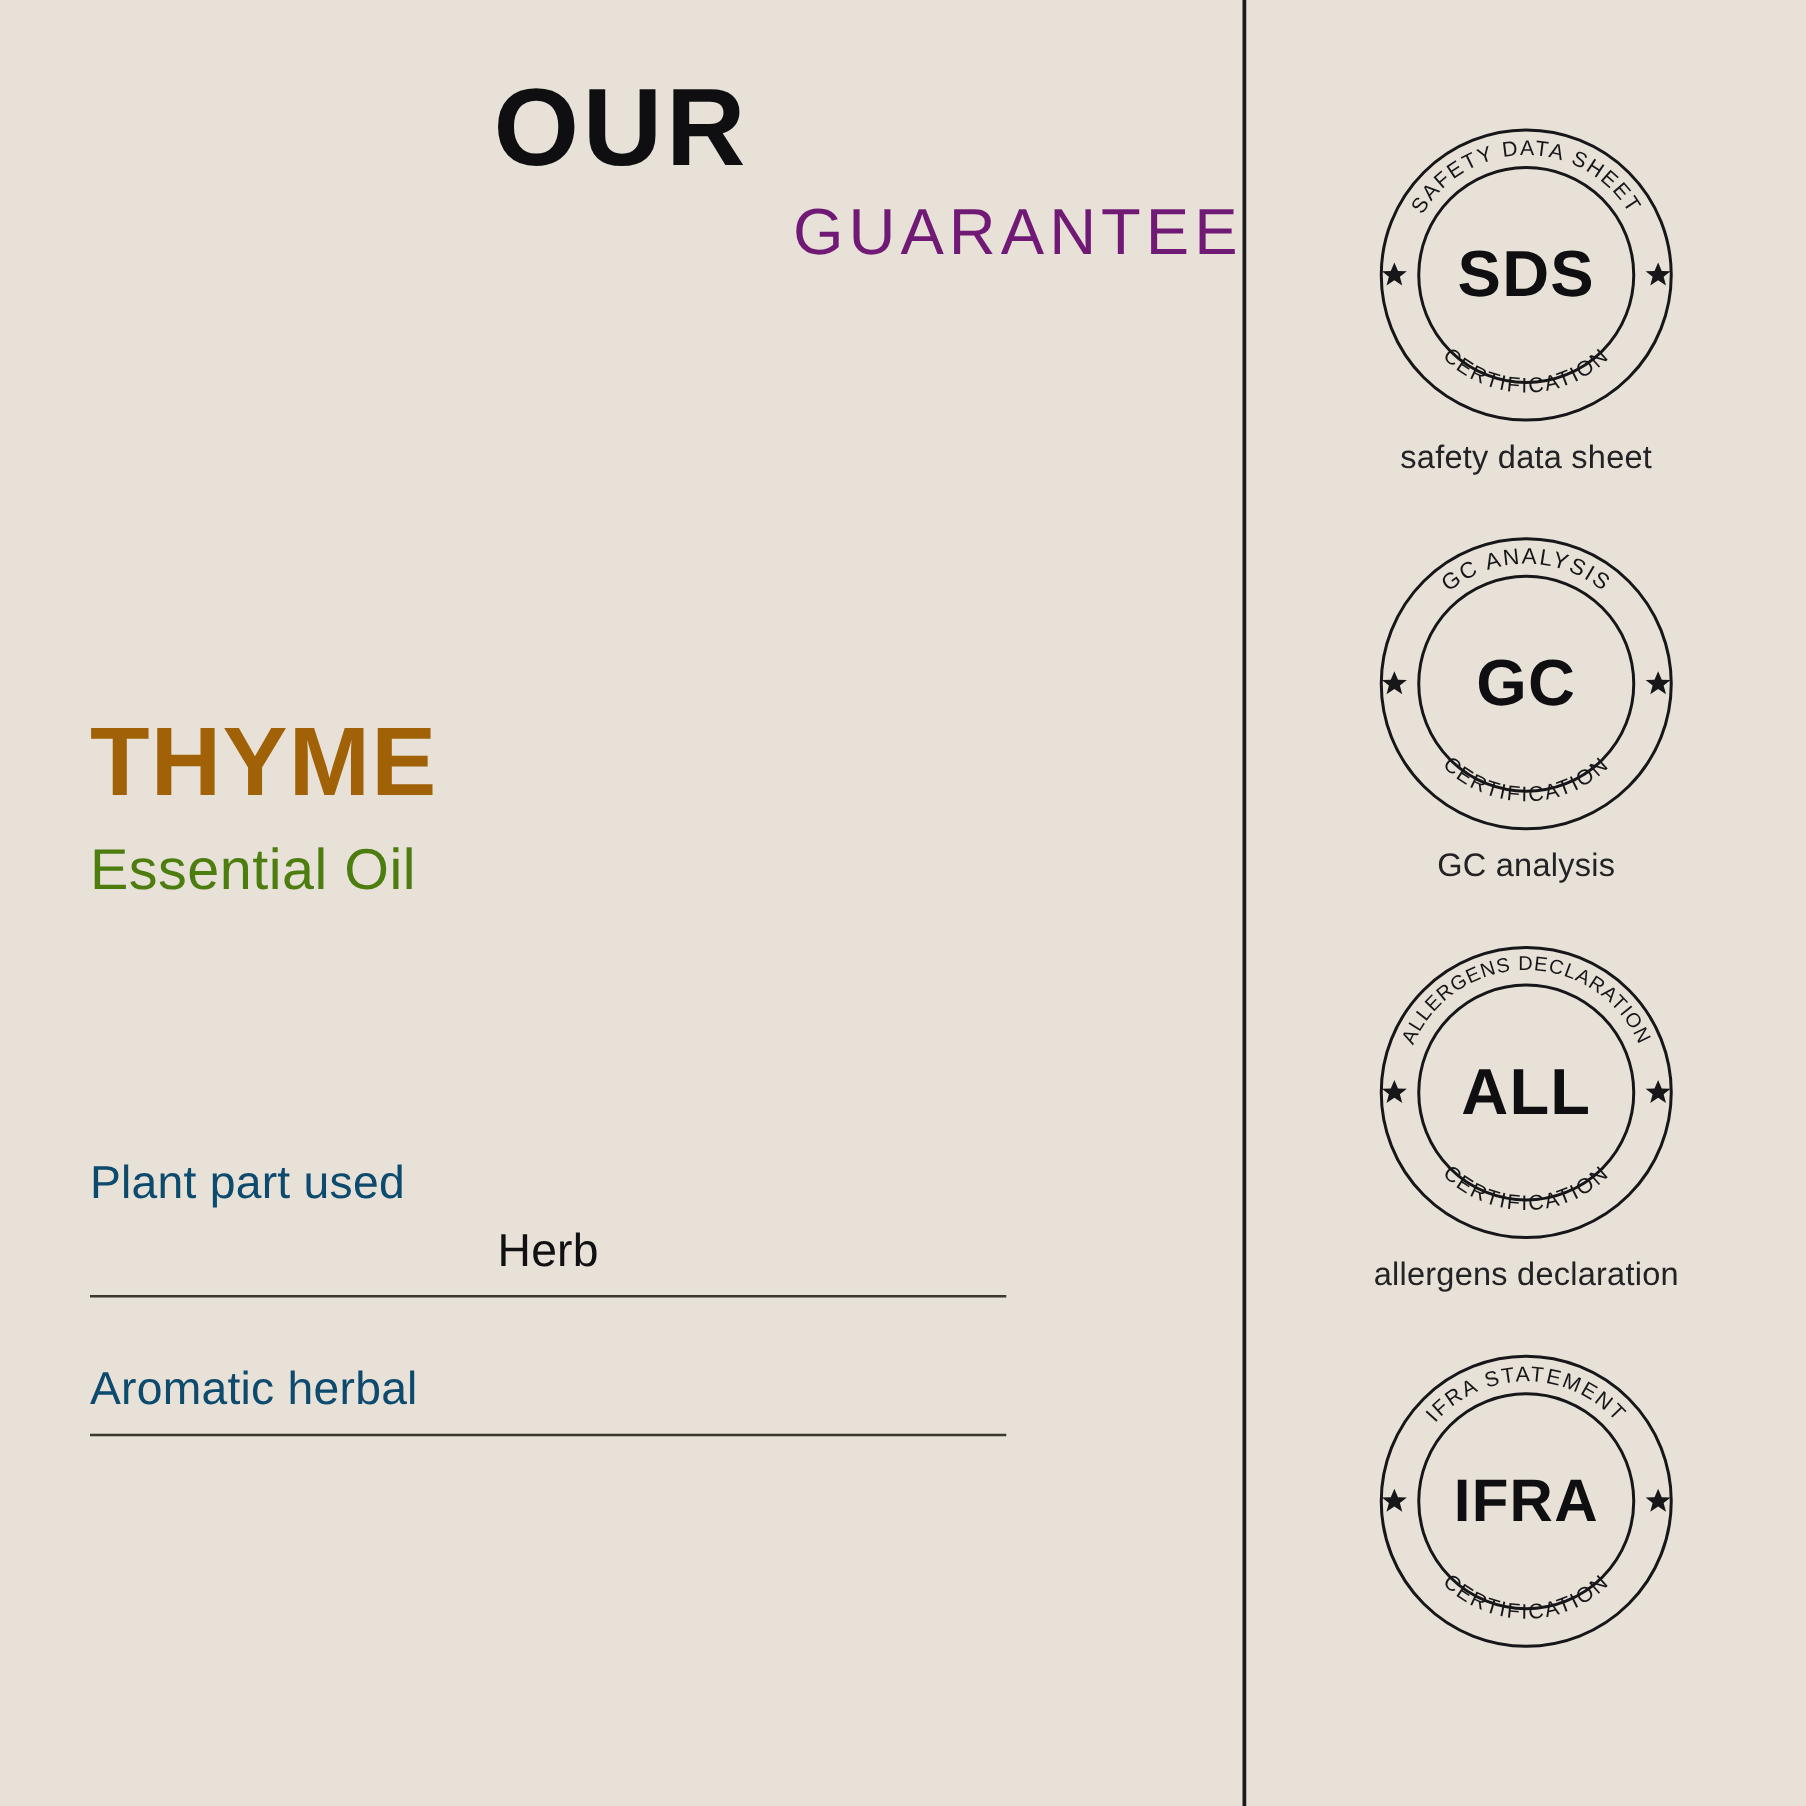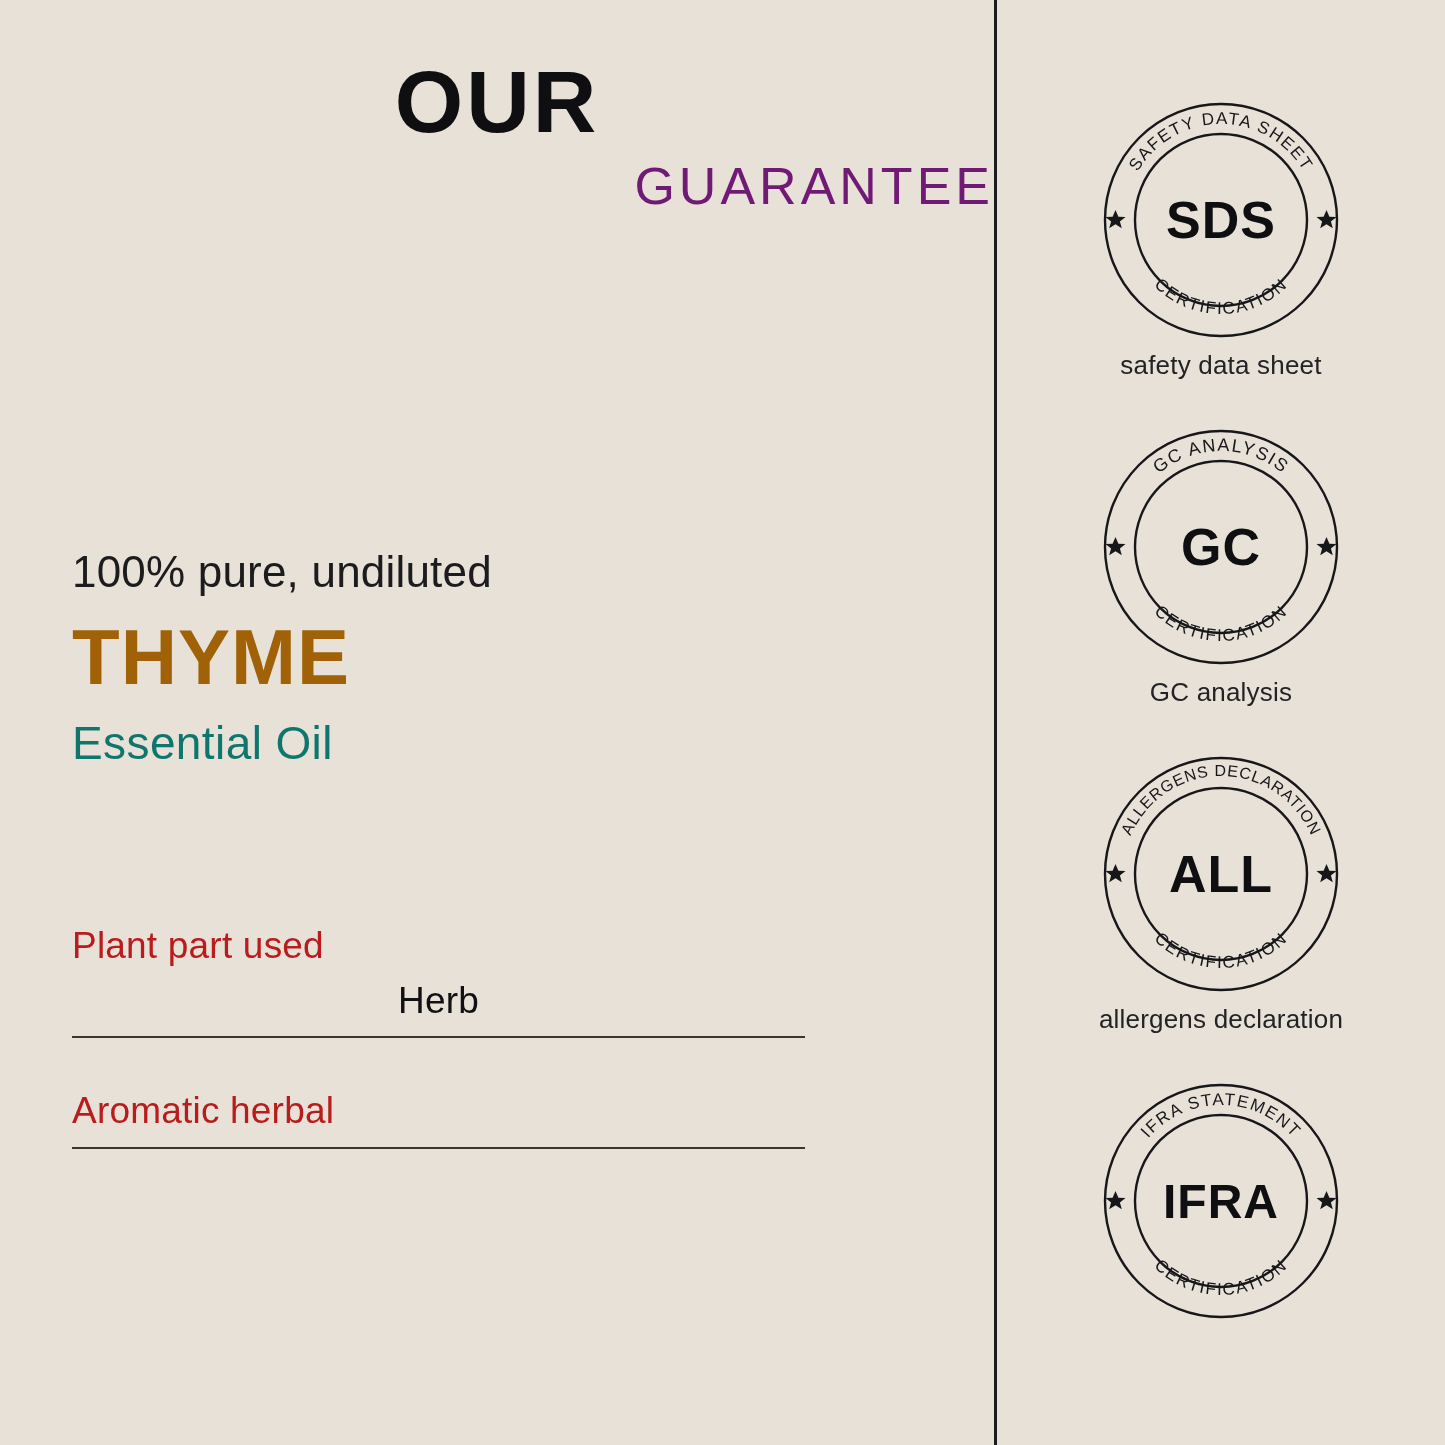--- a/index.html
+++ b/index.html
@@ -81,41 +81,41 @@
     letter-spacing: 1px;
     line-height: 1;
     color: #a16207;
   }
   .product-type {
     margin-top: 24px;
     font-size: 46px;
     font-weight: 300;
     letter-spacing: 0.4px;
     line-height: 1;
-    color: #0f766e;
+    color: #4d7c0f;
   }
 
   .specs {
     position: absolute;
     left: 72px;
     top: 925px;
     width: 733px;
   }
   .spec {
     width: 733px;
   }
   .spec + .spec {
     margin-top: 52px;
   }
   .spec-label {
     font-size: 37px;
     font-weight: 300;
     letter-spacing: 0.2px;
     line-height: 1.15;
-    color: #b91c1c;
+    color: #0c4a6e;
   }
   .spec-value {
     margin-top: 12px;
     font-size: 37px;
     font-weight: 400;
     letter-spacing: 0.2px;
     line-height: 1.15;
     color: #111113;
     text-align: center;
   }
@@ -165,21 +165,20 @@
 <div class="page">
 
   <div class="left-col">
 
     <div class="guarantee-head">
       <span class="line1">OUR</span>
       <span class="line2">GUARANTEE</span>
     </div>
 
     <div class="product-block">
-      <div class="purity">100% pure, undiluted</div>
       <div class="product-name">THYME</div>
       <div class="product-type">Essential Oil</div>
     </div>
 
     <div class="specs">
 
       <div class="spec">
         <div class="spec-label">Plant part used</div>
         <div class="spec-value">Herb</div>
         <div class="spec-rule"></div>

